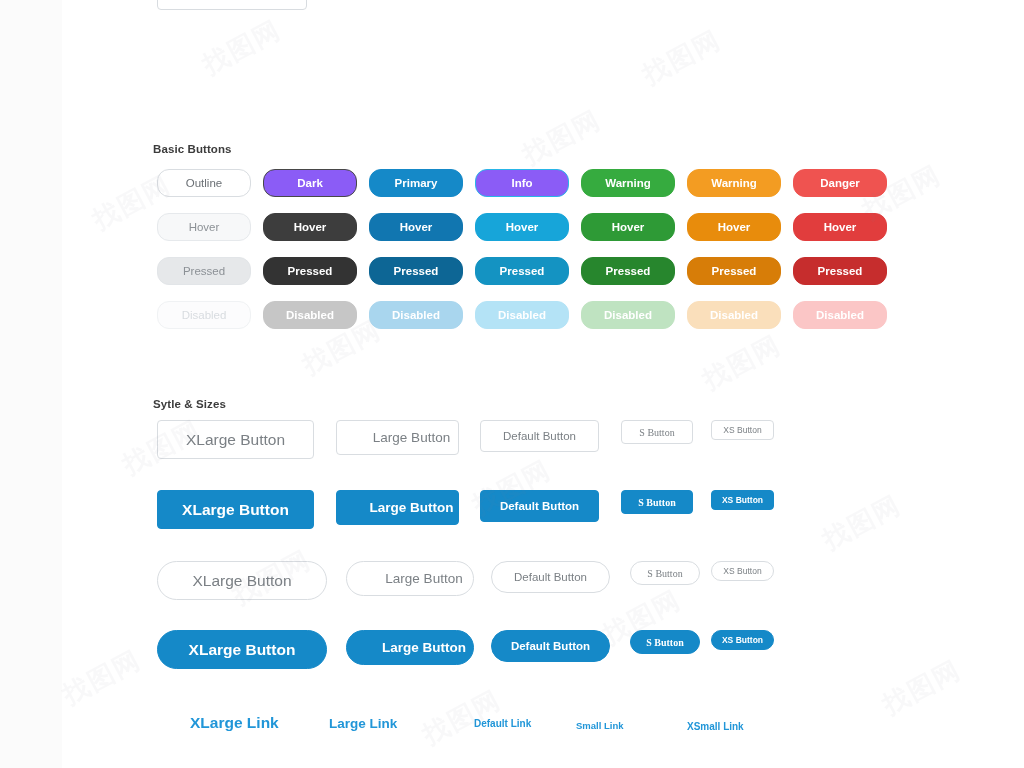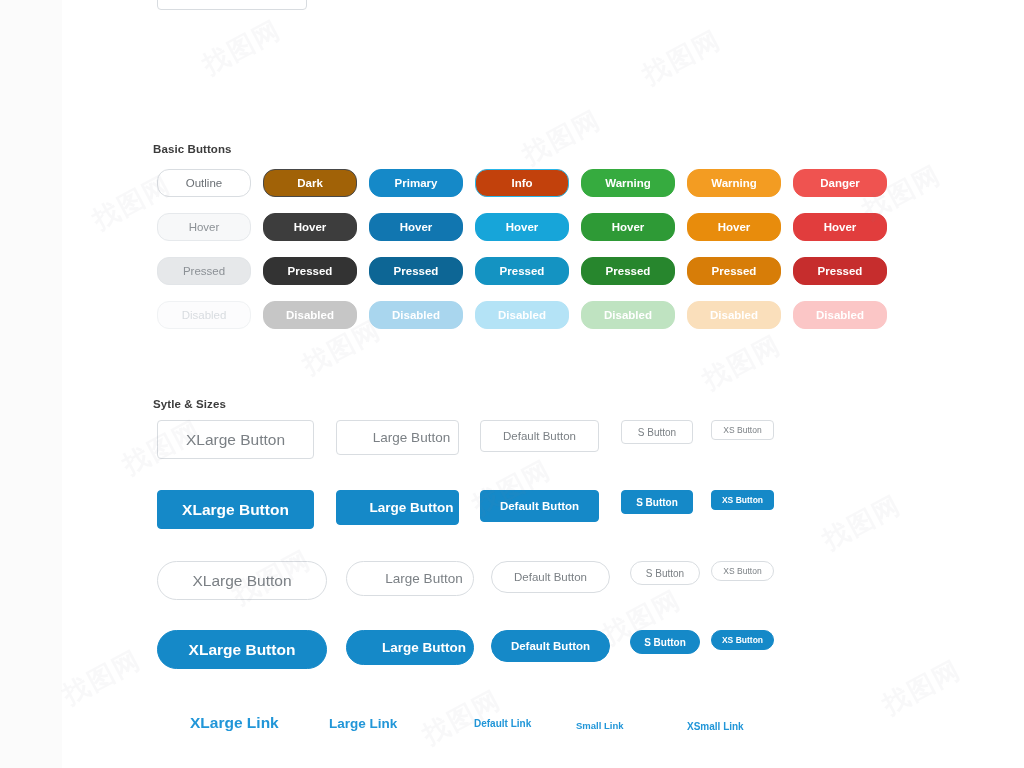--- a/index.html
+++ b/index.html
@@ -162,21 +162,21 @@
     background: #1589c8;
     border: 1px solid #1589c8;
     color: #ffffff;
     font-weight: bold;
   }
 
   
   .sz-xl { left: 157px; width: 157px; height: 39px; font-size: 15.5px; }
   .sz-lg { left: 336px; width: 123px; height: 35px; font-size: 13.5px; padding-left: 28px; }
   .sz-df { left: 480px; width: 119px; height: 32px; font-size: 11.5px; }
-  .sz-sm { left: 621px; width: 72px;  height: 24px; font-size: 10px;   }
+  .sz-sm { left: 621px; width: 72px;  height: 24px; font-size: 10px; font-family: Liberation Serif, serif;   }
   .sz-xs { left: 711px; width: 63px;  height: 20px; font-size: 8.5px;  }
 
   .sz-xl.solid, .sz-lg.solid { }
   
   .solid.sz-sm { left: 621px; width: 72px; }
   .solid.sz-xs { left: 711px; width: 63px; }
 
   .rect  { border-radius: 4px; }
   .pill  { border-radius: 999px; }
 
@@ -223,23 +223,23 @@
 
   <div class="top-crop-box"></div>
 
 
   <div class="section-label" id="label-basic">Basic Buttons</div>
   <div class="section-label" id="label-style">Sytle &amp; Sizes</div>
 
   <div class="basic-grid" id="basic-grid">
       <div class="basic-row">
         <div class="bcell outline">Outline</div>
-        <div class="bcell" style="background: #a16207; color: rgb(255, 255, 255); border: 1px solid rgb(72, 72, 72);">Dark</div>
+        <div class="bcell" style="background: #8b5cf6; color: rgb(255, 255, 255); border: 1px solid rgb(72, 72, 72);">Dark</div>
         <div class="bcell" style="background: rgb(21, 137, 200); color: rgb(255, 255, 255); border: 1px solid rgb(21, 137, 200);">Primary</div>
-        <div class="bcell" style="background: #c2410c; color: rgb(255, 255, 255); border: 1px solid rgb(41, 182, 232);">Info</div>
+        <div class="bcell" style="background: #8b5cf6; color: rgb(255, 255, 255); border: 1px solid rgb(41, 182, 232);">Info</div>
         <div class="bcell" style="background: rgb(54, 171, 63); color: rgb(255, 255, 255); border: 1px solid rgb(54, 171, 63);">Warning</div>
         <div class="bcell" style="background: rgb(243, 156, 34); color: rgb(255, 255, 255); border: 1px solid rgb(243, 156, 34);">Warning</div>
         <div class="bcell" style="background: rgb(239, 83, 80); color: rgb(255, 255, 255); border: 1px solid rgb(239, 83, 80);">Danger</div>
       </div>
       <div class="basic-row">
         <div class="bcell outline-hover">Hover</div>
         <div class="bcell" style="background: rgb(61, 61, 61); color: rgb(255, 255, 255); border: 1px solid rgb(61, 61, 61);">Hover</div>
         <div class="bcell" style="background: rgb(17, 118, 176); color: rgb(255, 255, 255); border: 1px solid rgb(17, 118, 176);">Hover</div>
         <div class="bcell" style="background: rgb(23, 165, 217); color: rgb(255, 255, 255); border: 1px solid rgb(23, 165, 217);">Hover</div>
         <div class="bcell" style="background: rgb(46, 154, 54); color: rgb(255, 255, 255); border: 1px solid rgb(46, 154, 54);">Hover</div>

